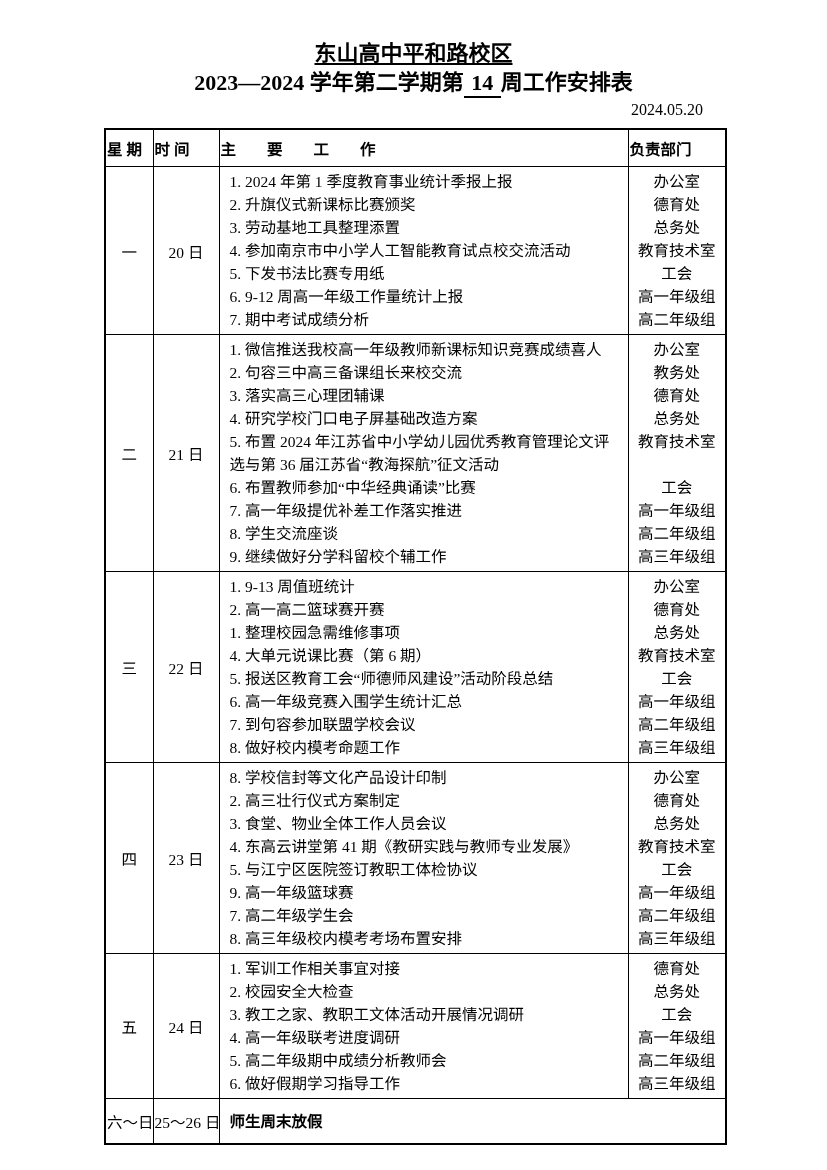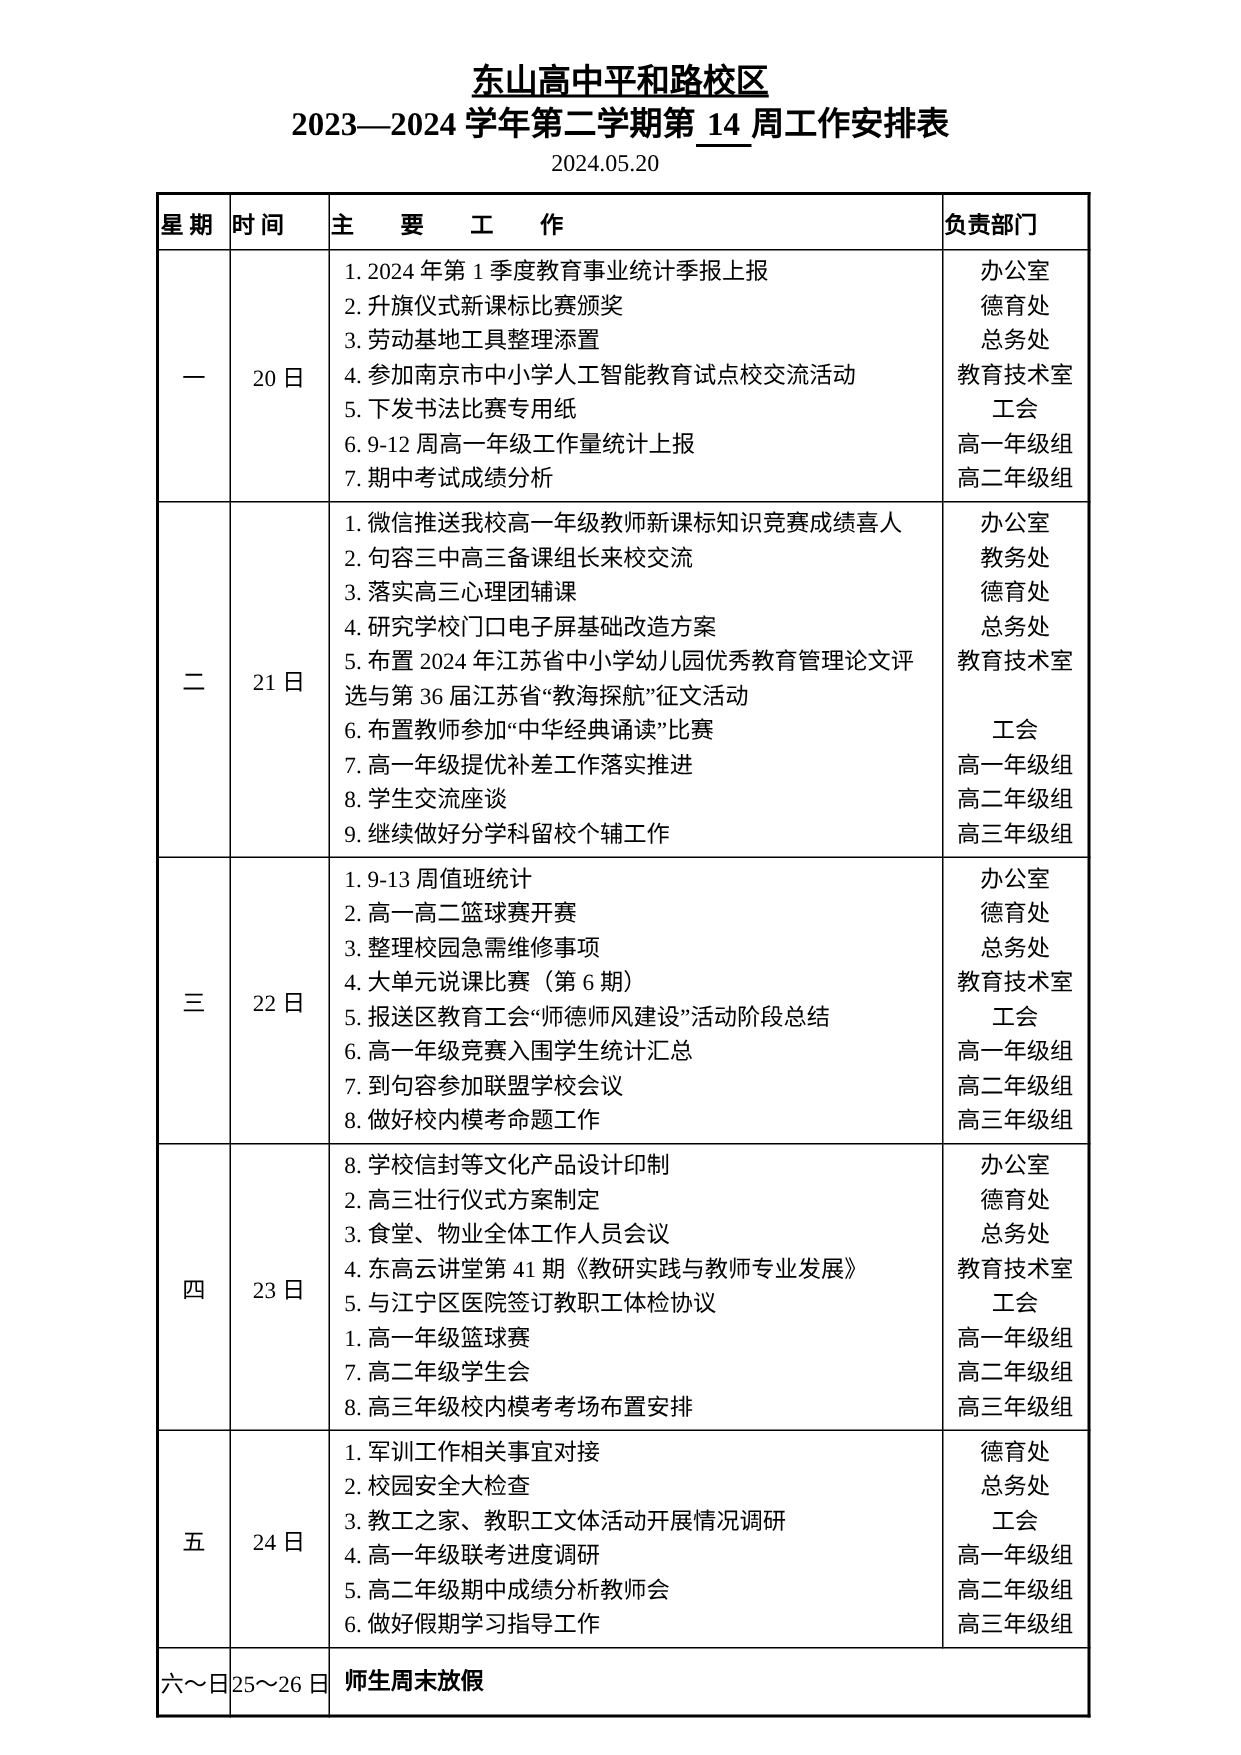--- a/index.html
+++ b/index.html
@@ -31,21 +31,21 @@
     line-height: 30px;
     margin: 0 0 0 0;
   }
   .title2 .u {
     border-bottom: 2px solid #000;
     padding: 0 2px 1px 2px;
   }
   .date-line {
     margin: 2px 0 0 104px;
     width: 599px;
-    text-align: center;
+    text-align: right;
     font-size: 16px;
     line-height: 20px;
   }
   table.schedule {
     margin: 8px 0 0 104px;
     width: 621px;
     border-collapse: collapse;
     table-layout: fixed;
     border: 2px solid #000;
   }
@@ -158,21 +158,21 @@
             <div class="line">高二年级组</div>
             <div class="line">高三年级组</div>
           </td>
     </tr>
         <tr>
       <td class="day-cell">三</td>
       <td class="date-cell">22 日</td>
       <td class="tasks-cell">
             <div class="line">1. 9-13 周值班统计</div>
             <div class="line">2. 高一高二篮球赛开赛</div>
-            <div class="line">3. 整理校园急需维修事项</div>
+            <div class="line">1. 整理校园急需维修事项</div>
             <div class="line">4. 大单元说课比赛（第 6 期）</div>
             <div class="line">5. 报送区教育工会“师德师风建设”活动阶段总结</div>
             <div class="line">6. 高一年级竞赛入围学生统计汇总</div>
             <div class="line">7. 到句容参加联盟学校会议</div>
             <div class="line">8. 做好校内模考命题工作</div>
           </td>
       <td class="depts-cell">
             <div class="line">办公室</div>
             <div class="line">德育处</div>
             <div class="line">总务处</div>
@@ -185,21 +185,21 @@
     </tr>
         <tr>
       <td class="day-cell">四</td>
       <td class="date-cell">23 日</td>
       <td class="tasks-cell">
             <div class="line">8. 学校信封等文化产品设计印制</div>
             <div class="line">2. 高三壮行仪式方案制定</div>
             <div class="line">3. 食堂、物业全体工作人员会议</div>
             <div class="line">4. 东高云讲堂第 41 期《教研实践与教师专业发展》</div>
             <div class="line">5. 与江宁区医院签订教职工体检协议</div>
-            <div class="line">1. 高一年级篮球赛</div>
+            <div class="line">9. 高一年级篮球赛</div>
             <div class="line">7. 高二年级学生会</div>
             <div class="line">8. 高三年级校内模考考场布置安排</div>
           </td>
       <td class="depts-cell">
             <div class="line">办公室</div>
             <div class="line">德育处</div>
             <div class="line">总务处</div>
             <div class="line">教育技术室</div>
             <div class="line">工会</div>
             <div class="line">高一年级组</div>

